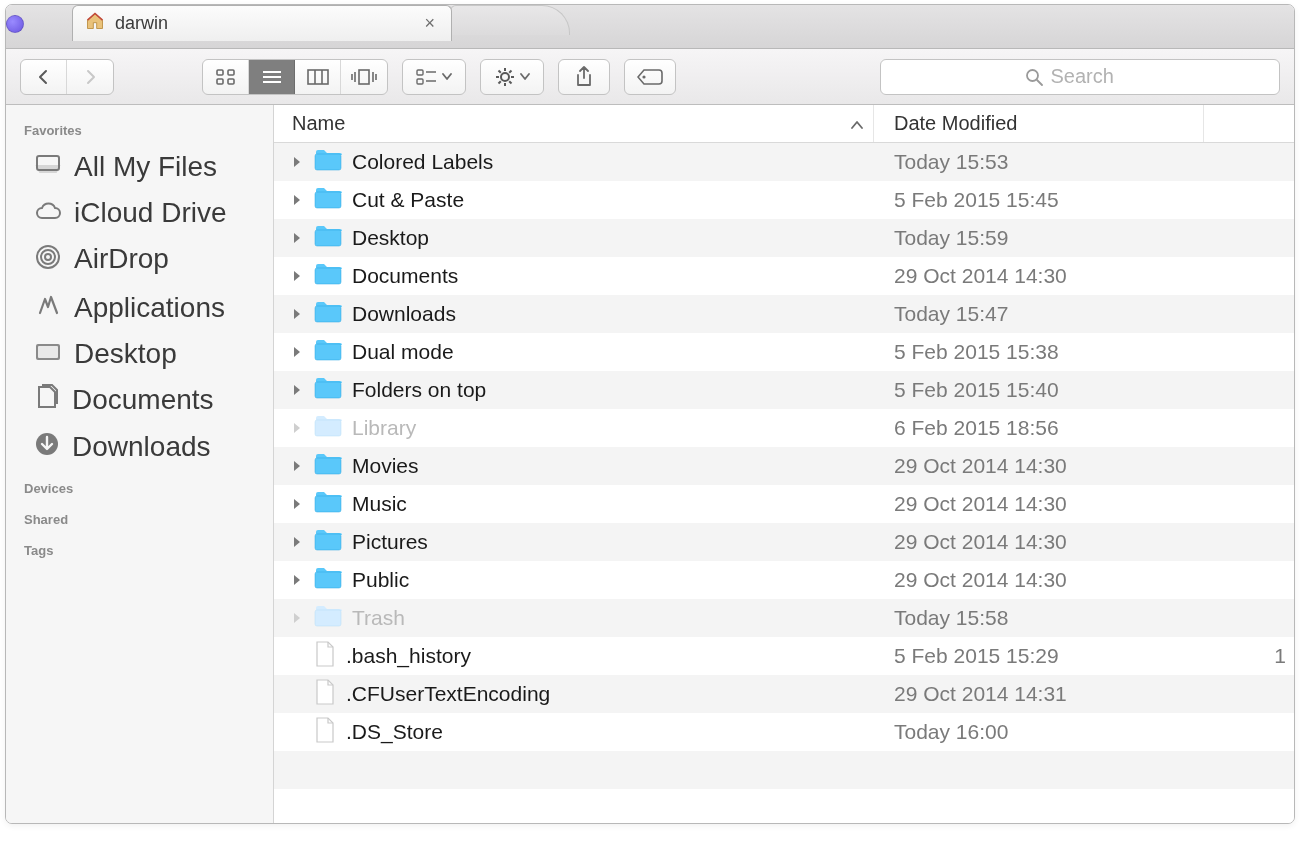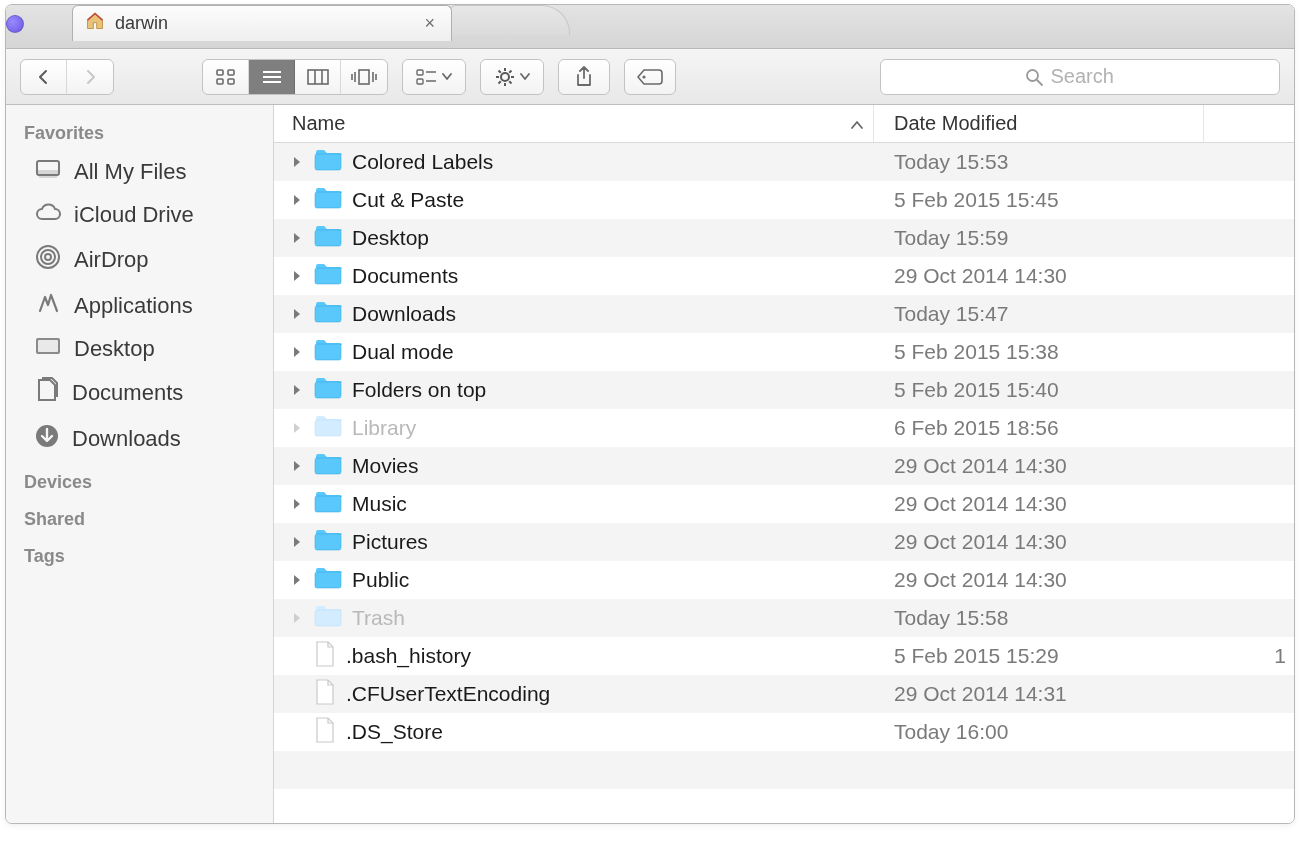--- a/index.html
+++ b/index.html
@@ -143,31 +143,30 @@
     height: calc(100% - 44px - 56px);
   }
   .sidebar {
     width: 268px;
     background: #f6f6f6;
     border-right: 1px solid #d4d4d4;
     padding-top: 8px;
     overflow: hidden;
   }
   .side-heading {
-    font-size: 18px;
+    font-size: 13px;
     color: #8a8a8a;
     font-weight: 600;
     padding: 10px 18px 6px;
   }
   .side-item {
     display: flex;
-    align-items: center;
     gap: 12px;
     padding: 7px 18px 7px 28px;
-    font-size: 22px;
+    font-size: 28px;
     color: #3a3a3a;
     cursor: pointer;
   }
   .side-item svg { flex: 0 0 auto; }
 
   
   .main {
     flex: 1;
     display: flex;
     flex-direction: column;

